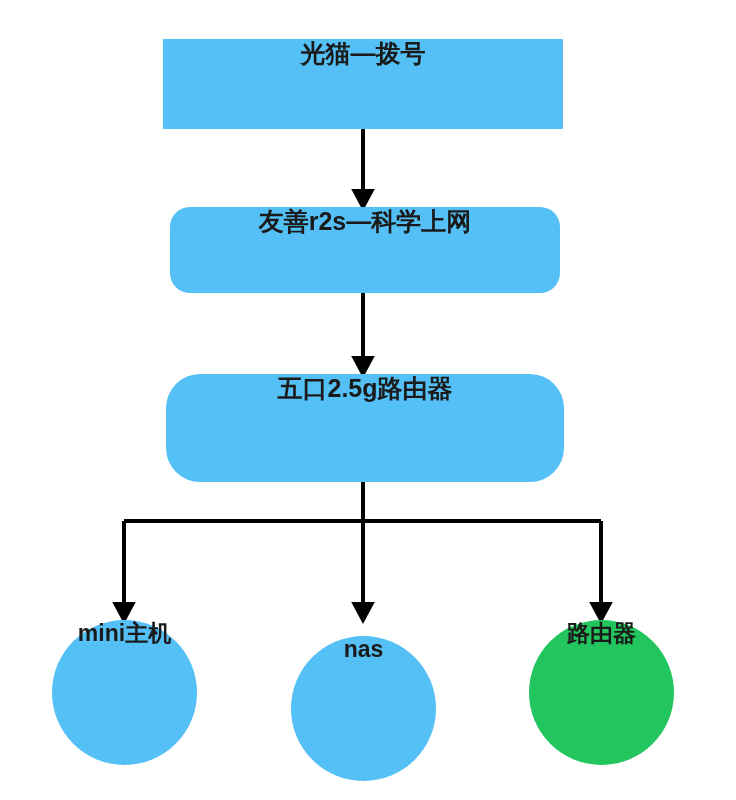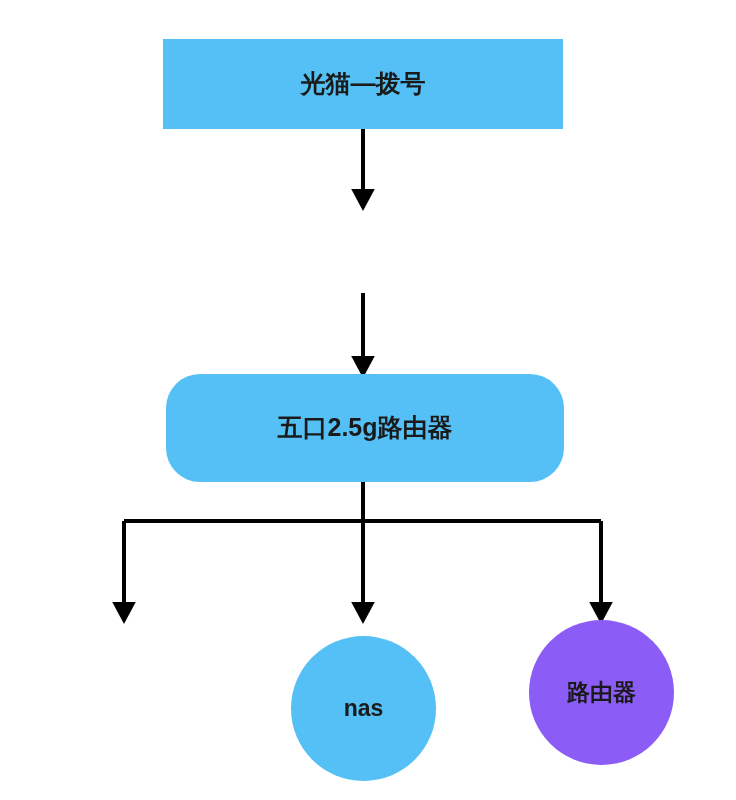--- a/index.html
+++ b/index.html
@@ -21,21 +21,20 @@
   #edges {
     position: absolute;
     left: 0;
     top: 0;
     width: 736px;
     height: 800px;
   }
   .node {
     position: absolute;
     display: flex;
-    align-items: center;
     justify-content: center;
     text-align: center;
     color: #1a1a1a;
     font-weight: bold;
     line-height: 1.18;
     box-sizing: border-box;
     z-index: 2;
   }
   .node-label {
     display: block;
@@ -117,27 +116,33 @@
 
     <g>
       <path d="M 601 521 L 601 612" stroke="#000000" stroke-width="4" fill="none" marker-end="url(#arrowhead)"></path>
     </g>
   </svg>
 
   <div class="node shape-rect" id="node-modem" style="background: rgb(85, 192, 245); color: rgb(26, 26, 26);">
     <span class="node-label">光猫—拨号</span>
   </div>
 
+  <div class="node shape-rounded" id="node-r2s" style="background: rgb(85, 192, 245); color: rgb(26, 26, 26);">
+    <span class="node-label">友善r2s—科学上网</span>
+  </div>
 
   <div class="node shape-stadium" id="node-switch" style="background: rgb(85, 192, 245); color: rgb(26, 26, 26);">
     <span class="node-label">五口2.5g路由器</span>
   </div>
 
+  <div class="node shape-circle" id="node-mini" style="background: rgb(85, 192, 245); color: rgb(26, 26, 26);">
+    <span class="node-label">mini主机</span>
+  </div>
 
   <div class="node shape-circle" id="node-nas" style="background: rgb(85, 192, 245); color: rgb(26, 26, 26);">
     <span class="node-label">nas</span>
   </div>
 
-  <div class="node shape-circle" id="node-router" style="background: #8b5cf6; color: rgb(26, 26, 26);">
+  <div class="node shape-circle" id="node-router" style="background: #22c55e; color: rgb(26, 26, 26);">
     <span class="node-label">路由器</span>
   </div>
 
 </div>
 
 </body></html>

